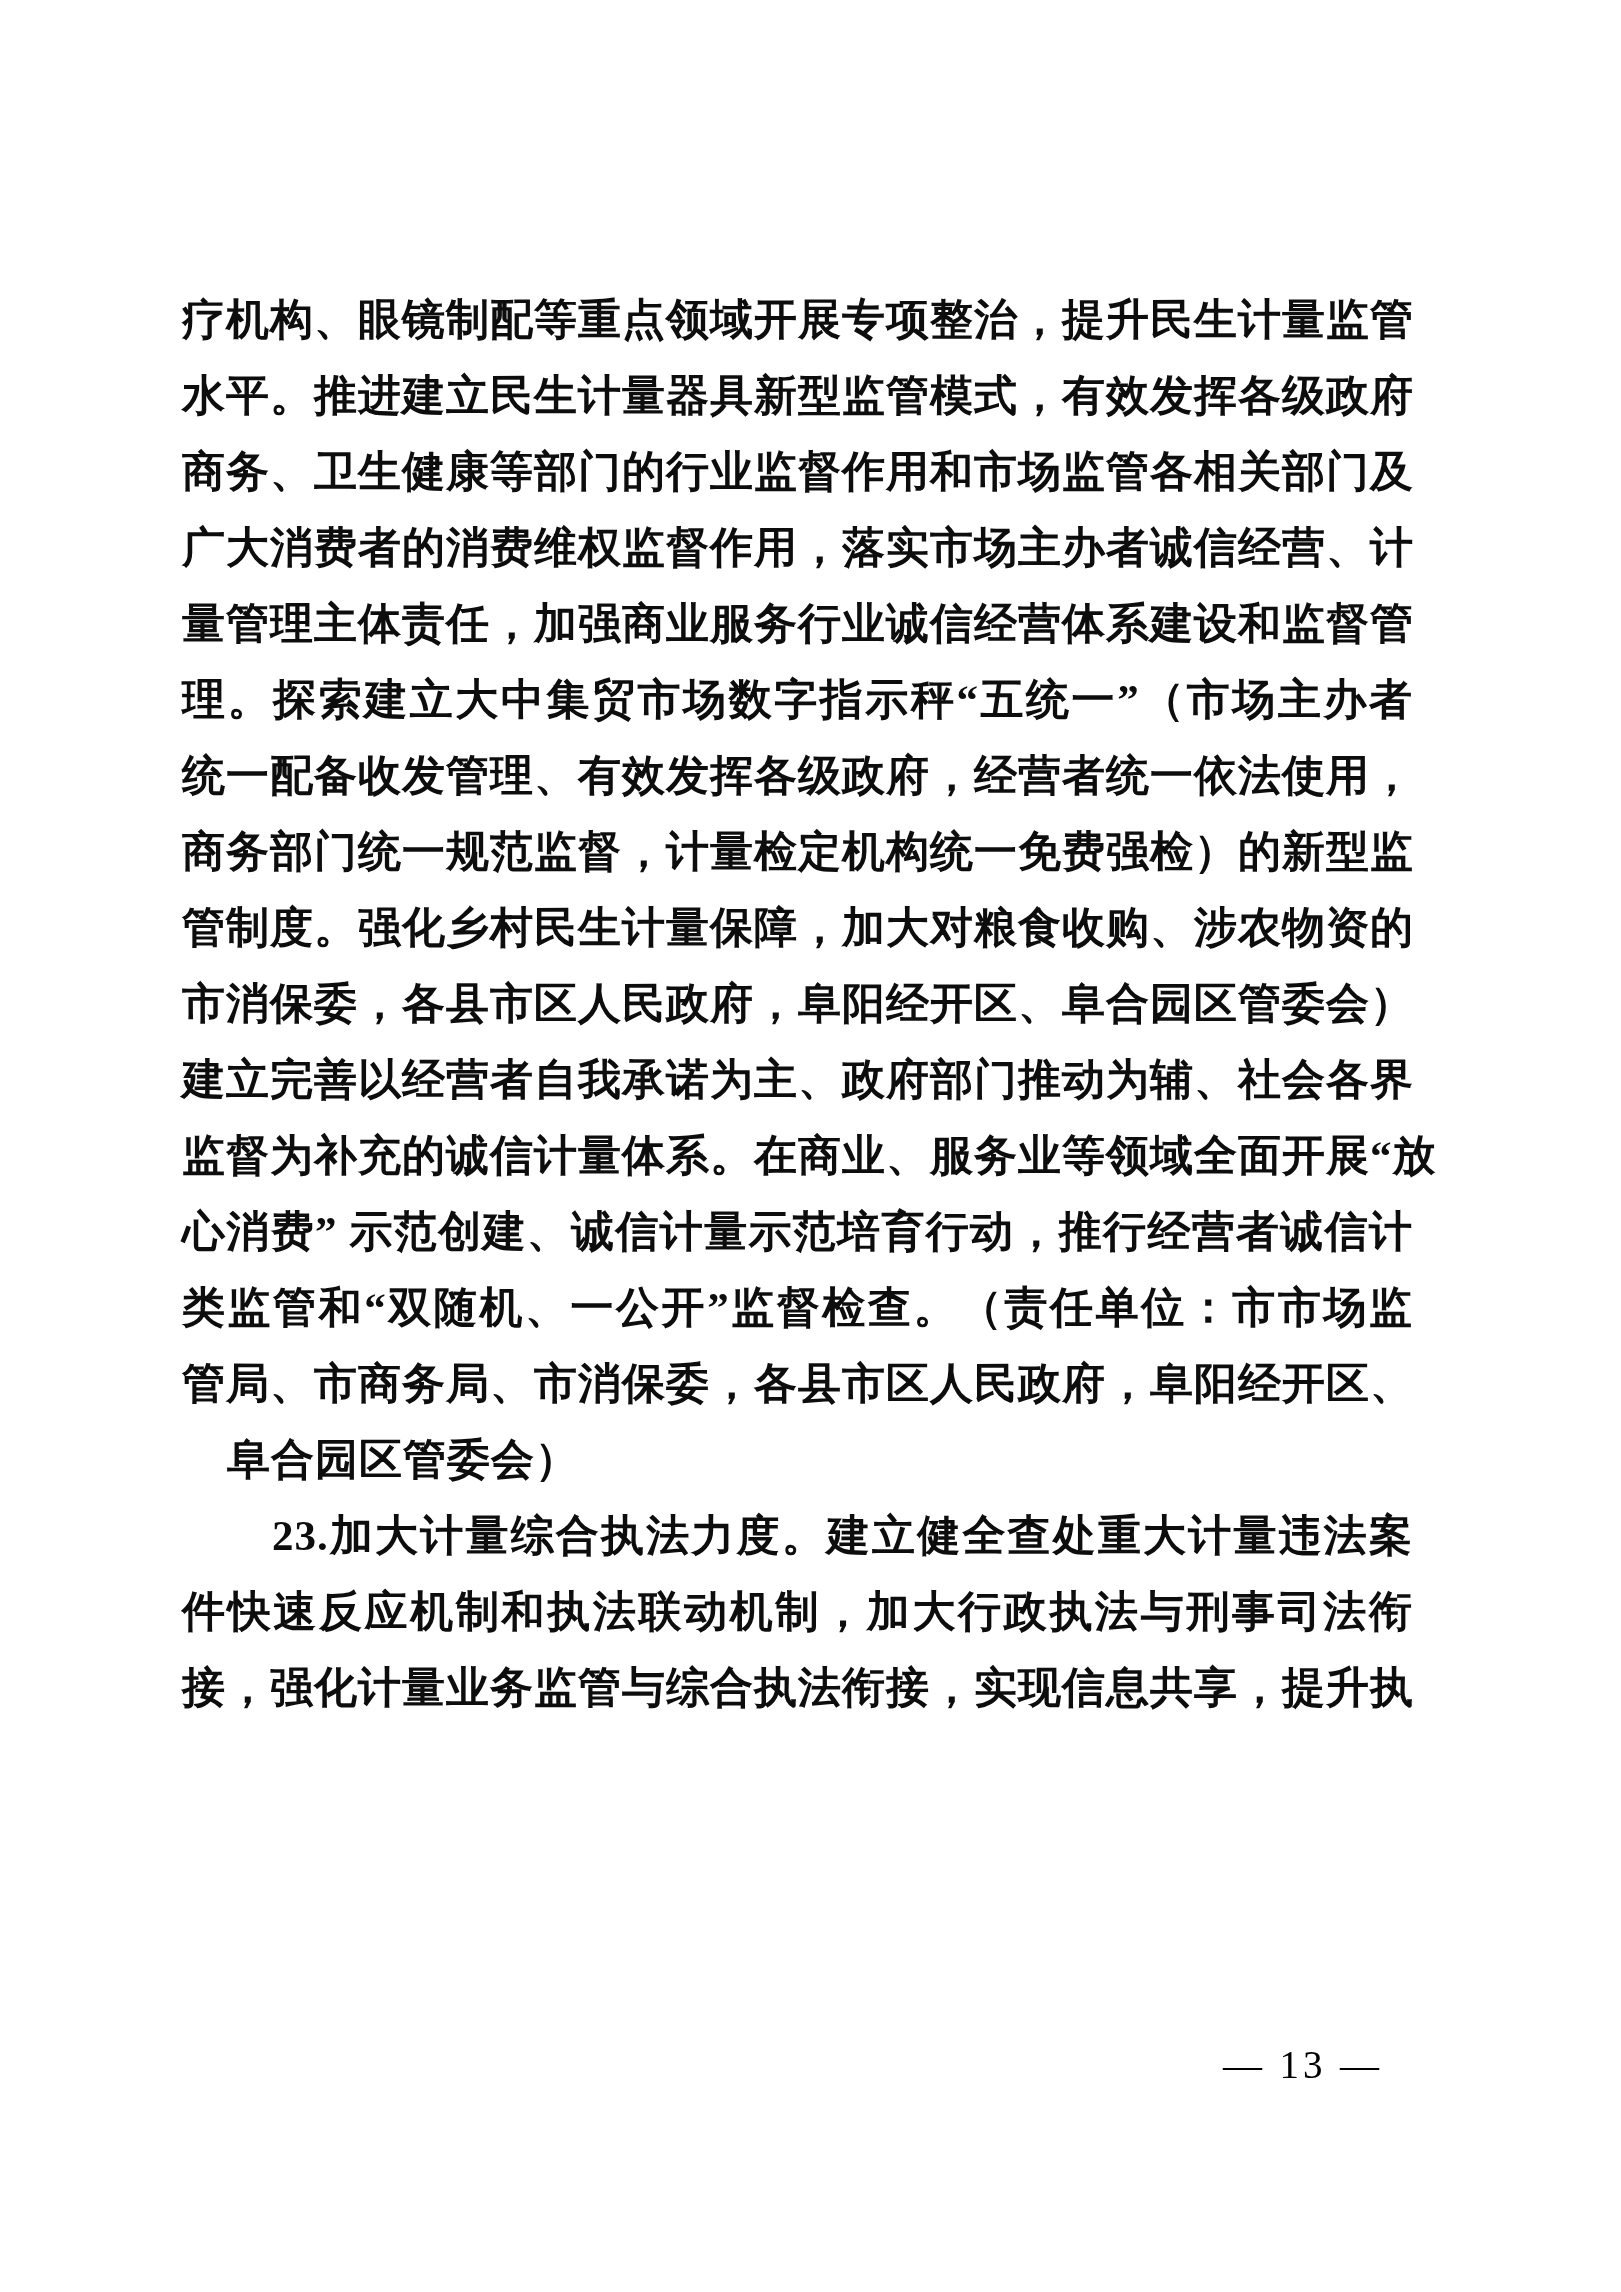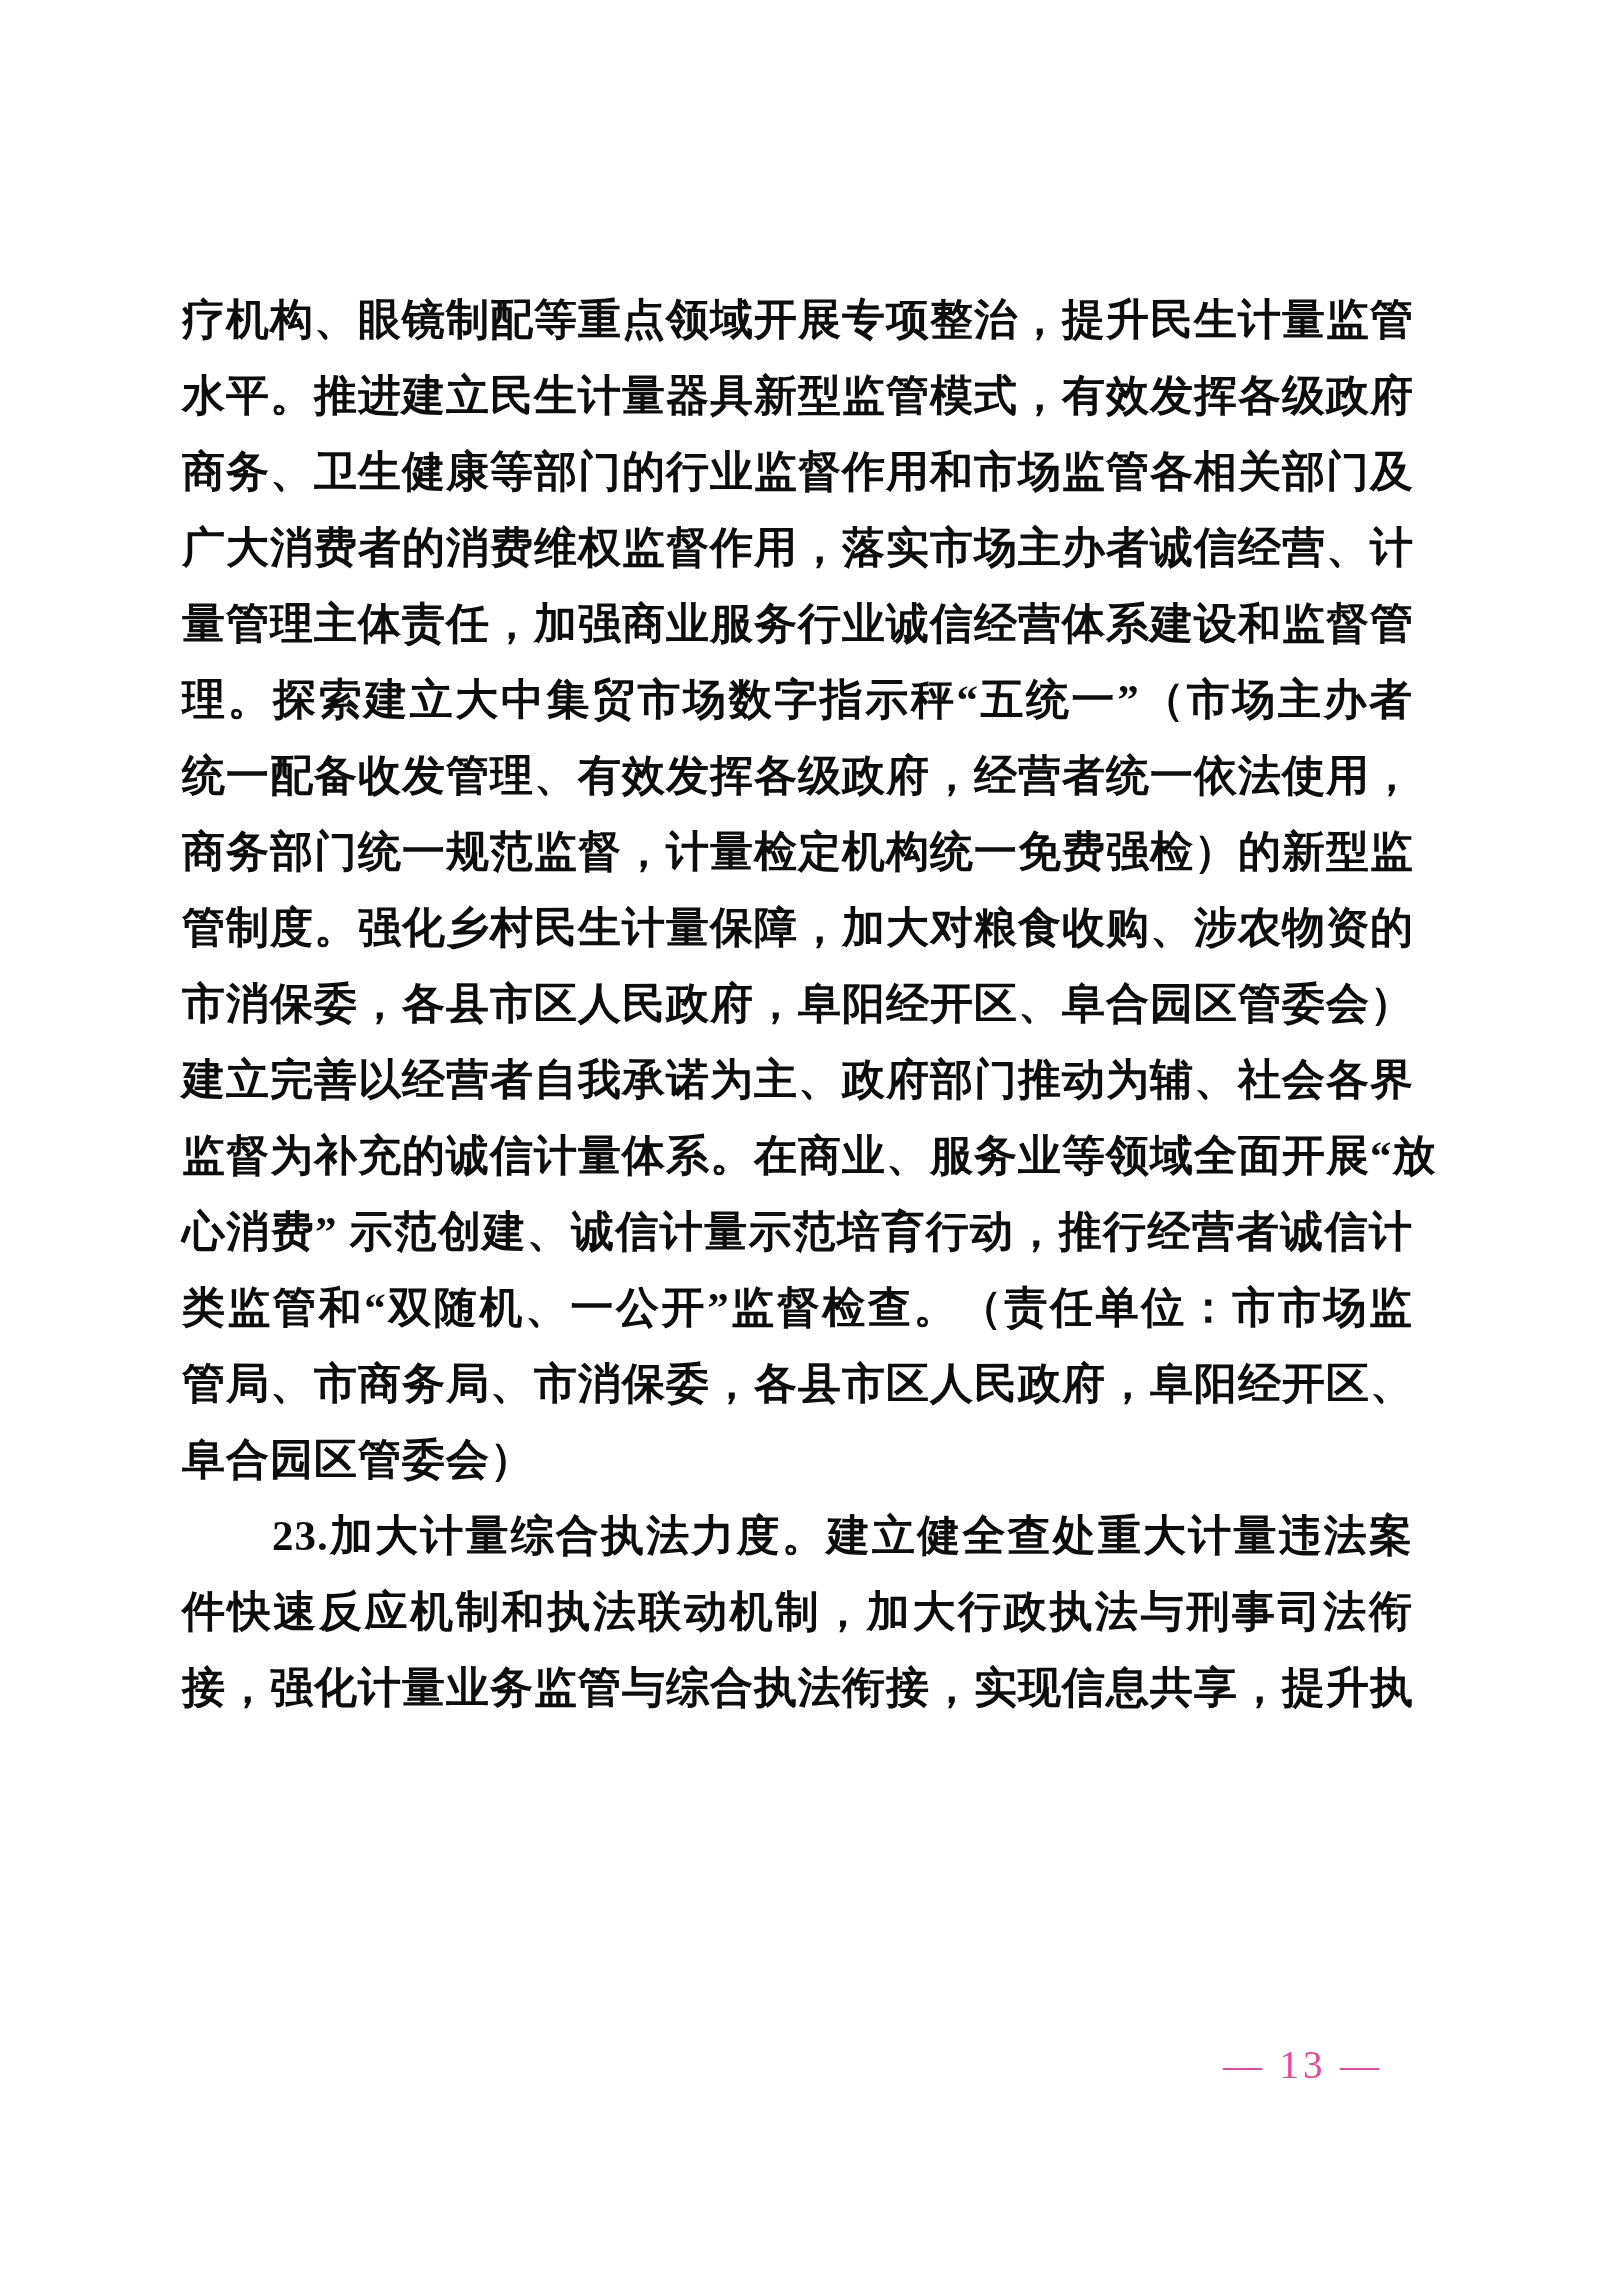--- a/index.html
+++ b/index.html
@@ -38,30 +38,31 @@
     -moz-text-align-last: justify;
   }
   
   .line.indent {
     padding-left: 90px;
   }
   
   .line.short {
     text-align: right;
     text-align-last: left;
+    margin-left: 45px;
     -moz-text-align-last: left;
   }
   .page-number {
     position: absolute;
     top: 2041px;
     left: 1223px;
     font-size: 39px;
     line-height: 47px;
     letter-spacing: 3.9px;
-    color: #ec4899;
+    color: #000000;
   }
 </style>
 </head>
 <body>
 
 <div class="scan-page">
   <div class="text-block">
     <div class="line">疗机构、眼镜制配等重点领域开展专项整治，提升民生计量监管</div>
     <div class="line">水平。推进建立民生计量器具新型监管模式，有效发挥各级政府</div>
     <div class="line">商务、卫生健康等部门的行业监督作用和市场监管各相关部门及</div>

